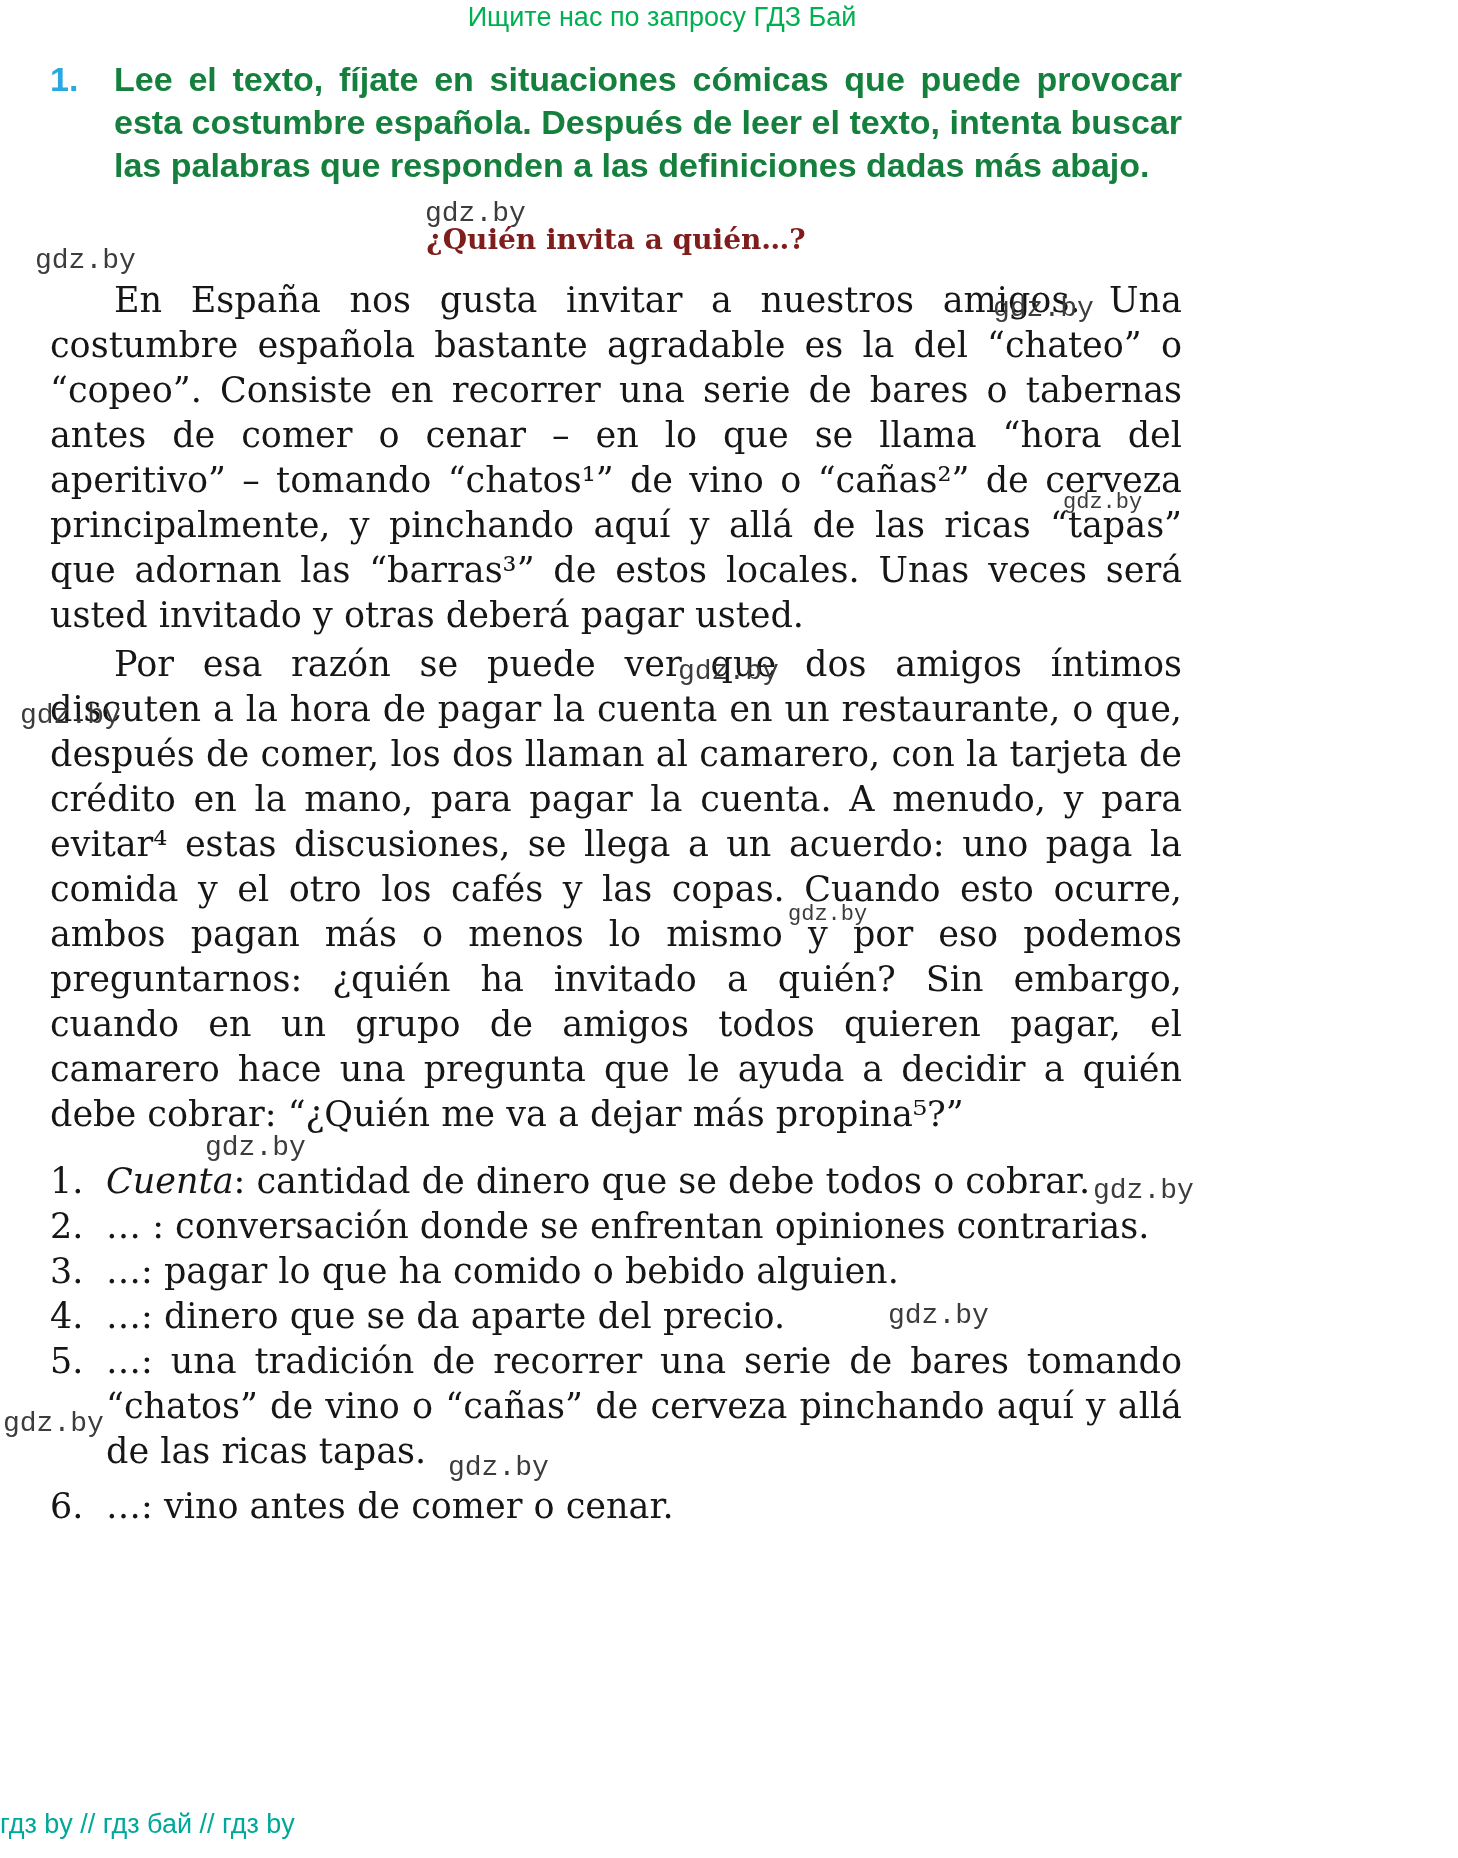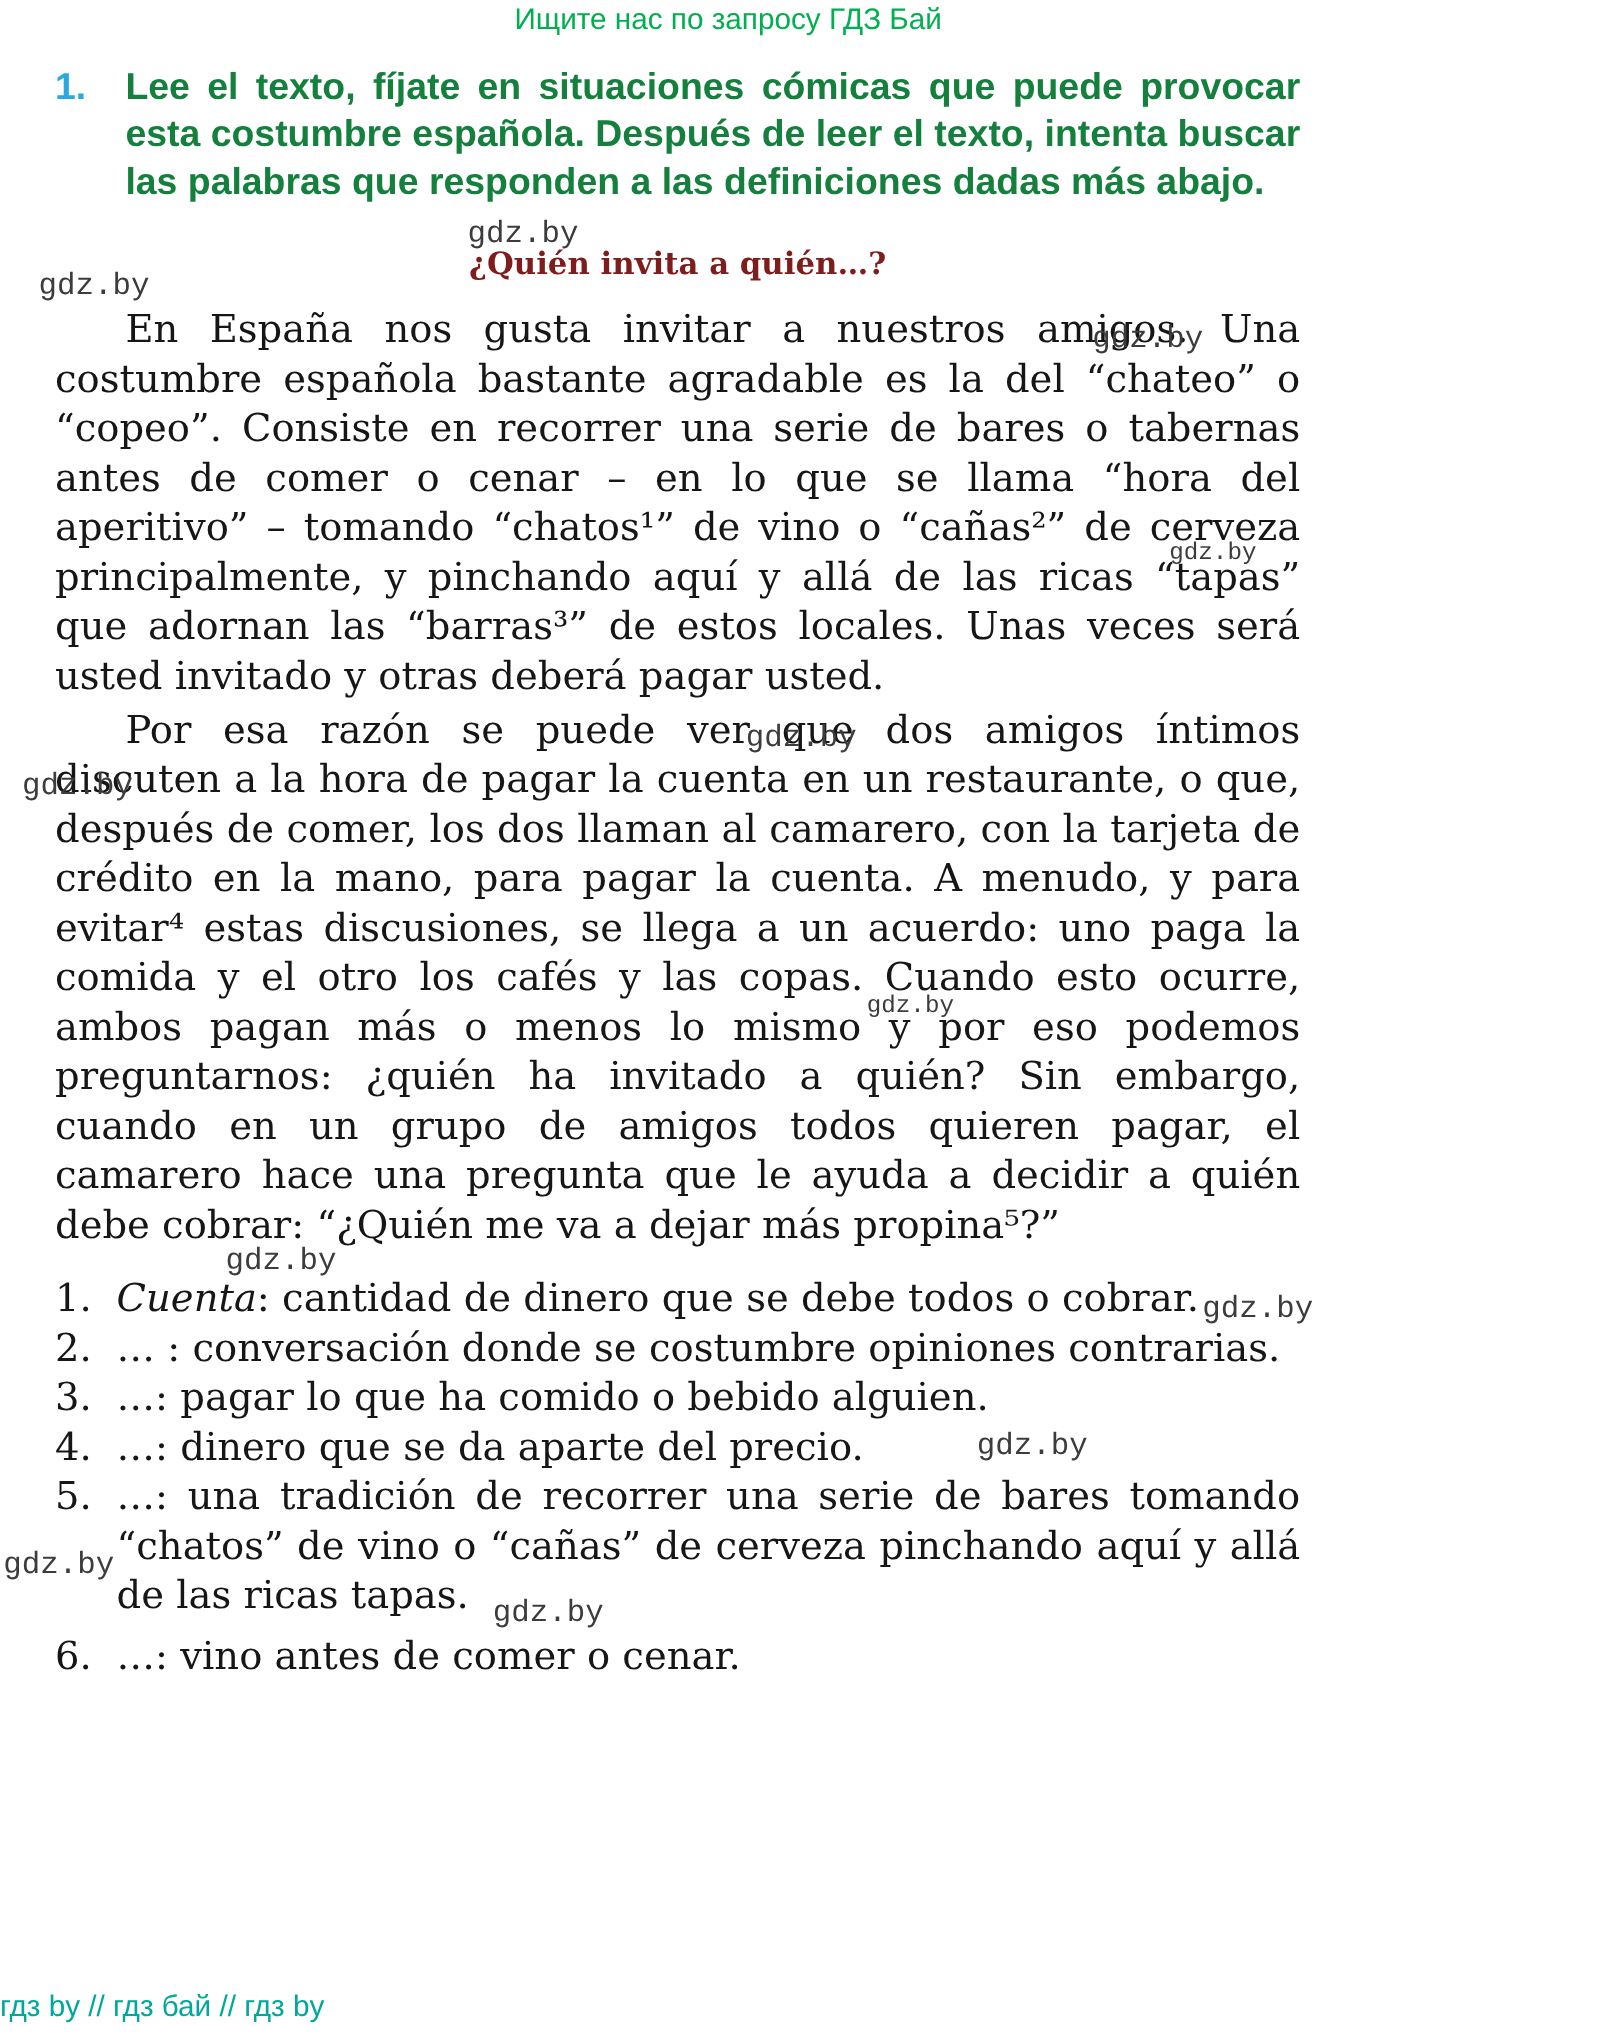--- a/index.html
+++ b/index.html
@@ -86,21 +86,21 @@
     <p class="body-para">En España nos gusta invitar a nuestros amigos. Una costumbre española bastante agradable es la del “chateo” o “copeo”. Consiste en recorrer una serie de bares o tabernas antes de comer o cenar – en lo que se llama “hora del aperitivo” – tomando “chatos¹” de vino o “cañas²” de cerveza principalmente, y pinchando aquí y allá de las ricas “tapas” que adornan las “barras³” de estos locales. Unas veces será usted invitado y otras deberá pagar usted.</p>
     <p class="body-para">Por esa razón se puede ver que dos amigos íntimos discuten a la hora de pagar la cuenta en un restaurante, o que, después de comer, los dos llaman al camarero, con la tarjeta de crédito en la mano, para pagar la cuenta. A menudo, y para evitar⁴ estas discusiones, se llega a un acuerdo: uno paga la comida y el otro los cafés y las copas. Cuando esto ocurre, ambos pagan más o menos lo mismo y por eso podemos preguntarnos: ¿quién ha invitado a quién? Sin embargo, cuando en un grupo de amigos todos quieren pagar, el camarero hace una pregunta que le ayuda a decidir a quién debe cobrar: “¿Quién me va a dejar más propina⁵?”</p>
 
     <div class="definitions">
 
       <div class="def">
         <span class="def-num">1.</span><span class="italic">Cuenta</span><span>: cantidad de dinero que se debe todos o cobrar.</span>
       </div>
 
       <div class="def">
-        <span class="def-num">2.</span><span>…</span><span> : conversación donde se costumbre opiniones contrarias.</span>
+        <span class="def-num">2.</span><span>…</span><span> : conversación donde se enfrentan opiniones contrarias.</span>
       </div>
 
       <div class="def">
         <span class="def-num">3.</span><span>…</span><span>: pagar lo que ha comido o bebido alguien.</span>
       </div>
 
       <div class="def">
         <span class="def-num">4.</span><span>…</span><span>: dinero que se da aparte del precio.</span>
       </div>
 

